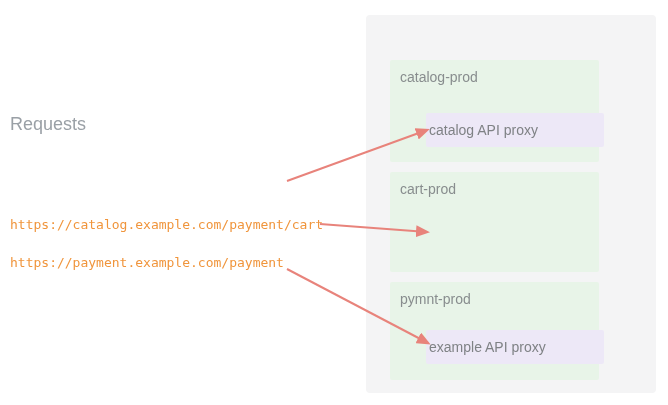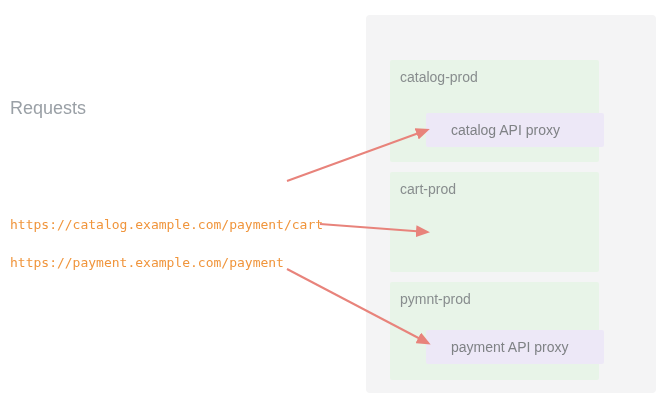--- a/index.html
+++ b/index.html
@@ -19,21 +19,21 @@
   #canvas {
     position: relative;
     width: 668px;
     height: 405px;
     background: #ffffff;
     overflow: hidden;
   }
   .requests-heading {
     position: absolute;
     left: 10px;
-    top: 98px;
+    top: 114px;
     font-size: 18px;
     color: var(--heading-color);
   }
   .request-url {
     position: absolute;
     left: 10px;
     font-family: "DejaVu Sans Mono", monospace;
     font-size: 13px;
     color: var(--url-color);
     white-space: nowrap;
@@ -77,21 +77,21 @@
   }
   .proxy-box {
     position: absolute;
     left: 36px;
     width: 178px;
     height: 34px;
     background: var(--proxy-bg);
     border-radius: 2px;
     display: flex;
     align-items: center;
-    padding-left: 25px;
+    padding-left: 3px;
   }
   .proxy-1 { top: 53px; }
   .proxy-2 { top: 43px; }
   .proxy-3 { top: 48px; }
   .proxy-label {
     font-size: 14px;
     color: var(--proxy-label-color);
     white-space: nowrap;
   }
   .arrow-layer {
@@ -128,21 +128,21 @@
       </div>
     </div>
 
     <div class="env-box env-2">
       <div class="env-name">cart-prod</div>
     </div>
 
     <div class="env-box env-3">
       <div class="env-name">pymnt-prod</div>
       <div class="proxy-box proxy-3">
-        <span class="proxy-label">payment API proxy</span>
+        <span class="proxy-label">example API proxy</span>
       </div>
     </div>
   </div>
 
   <svg class="arrow-layer" viewBox="0 0 668 405" xmlns="http://www.w3.org/2000/svg">
     <defs>
       <marker id="arrowhead" markerWidth="7" markerHeight="6" refX="5.5" refY="3" orient="auto">
         <path class="ah-path" d="M0,0 L7,3 L0,6 Z"></path>
       </marker>
     </defs>

